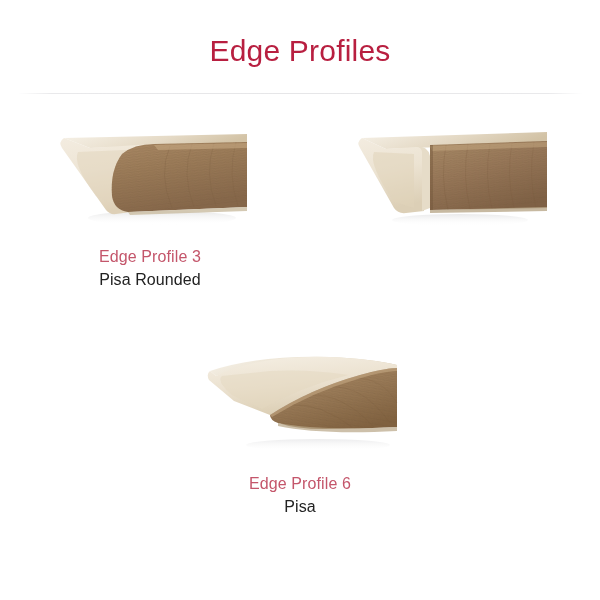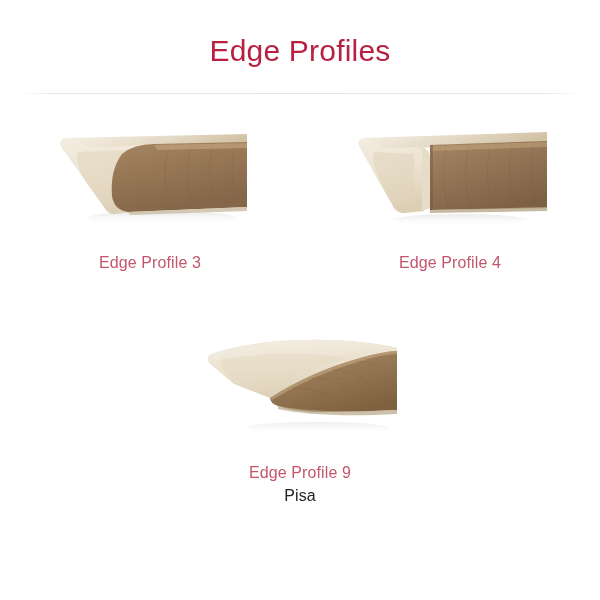--- a/index.html
+++ b/index.html
@@ -67,21 +67,21 @@
   }
 
   .profile-figure {
     width: 200px;
     height: 115px;
     margin: 0 auto;
     display: block;
   }
 
   .profile-caption {
-    margin-top: 14px;
+    margin-top: 8px;
   }
 
   .profile-code {
     display: block;
     font-size: 16px;
     color: #c4566b;
     line-height: 1.45;
     letter-spacing: 0.1px;
   }
 
@@ -159,20 +159,21 @@
           <path d="M186 20 Q177 52 188 84" stroke-width="0.6"></path>
         </g>
 
         <path d="M104 23 L197 21 L197 26 L108 28 Z" fill="#c6a882" opacity="0.6"></path>
 
         <path d="M78 90 L197 85 L197 89 L80 93 Z" fill="#cdbfa6" opacity="0.85"></path>
       </svg>
 
       <div class="profile-caption">
         <span class="profile-code">Edge Profile 3</span>
+        <span class="profile-name">Pisa Rounded</span>
       </div>
     </div>
 
     <div class="profile-card">
       <svg class="profile-figure" viewBox="0 0 200 115">
         <defs>
           <linearGradient id="p4top" x1="0" y1="0" x2="0.2" y2="1">
             <stop offset="0%" stop-color="#f3ece0"></stop>
             <stop offset="50%" stop-color="#ece3d2"></stop>
             <stop offset="100%" stop-color="#dccfb6"></stop>
@@ -222,21 +223,20 @@
         </g>
 
         <path d="M80 24 L197 20 L197 25 L82 29 Z" fill="#c3a57f" opacity="0.55"></path>
 
         <path d="M80 23 L83 23 L83 88 L80 88 Z" fill="#6d5237" opacity="0.4"></path>
 
         <path d="M80 88 L197 85 L197 89 L80 91 Z" fill="#b9a78a" opacity="0.8"></path>
       </svg>
 
       <div class="profile-caption">
-        <span class="profile-code">Edge Profile 4</span>
       </div>
     </div>
 
     <div class="profile-card row-two">
       <svg class="profile-figure" viewBox="0 0 200 115">
         <defs>
           <linearGradient id="p6top" x1="0" y1="0" x2="0.3" y2="1">
             <stop offset="0%" stop-color="#f5efe4"></stop>
             <stop offset="55%" stop-color="#ebe1cf"></stop>
             <stop offset="100%" stop-color="#dccfb5"></stop>
@@ -288,19 +288,19 @@
           <path d="M156 29 Q182 29 197 54" stroke-width="0.6"></path>
         </g>
 
         <path d="M70 66 Q110 40 160 26 Q180 20 197 19 L197 22
                  Q180 23 161 29 Q112 43 72 68 Z" fill="#cdb18b" opacity="0.5"></path>
 
         <path d="M78 74 Q120 82 197 78 L197 82 Q120 86 78 77 Z" fill="#b8a586" opacity="0.7"></path>
       </svg>
 
       <div class="profile-caption">
-        <span class="profile-code">Edge Profile 9</span>
+        <span class="profile-code">Edge Profile 6</span>
         <span class="profile-name">Pisa</span>
       </div>
     </div>
 
   </div>
 </div>
 
 </body></html>

